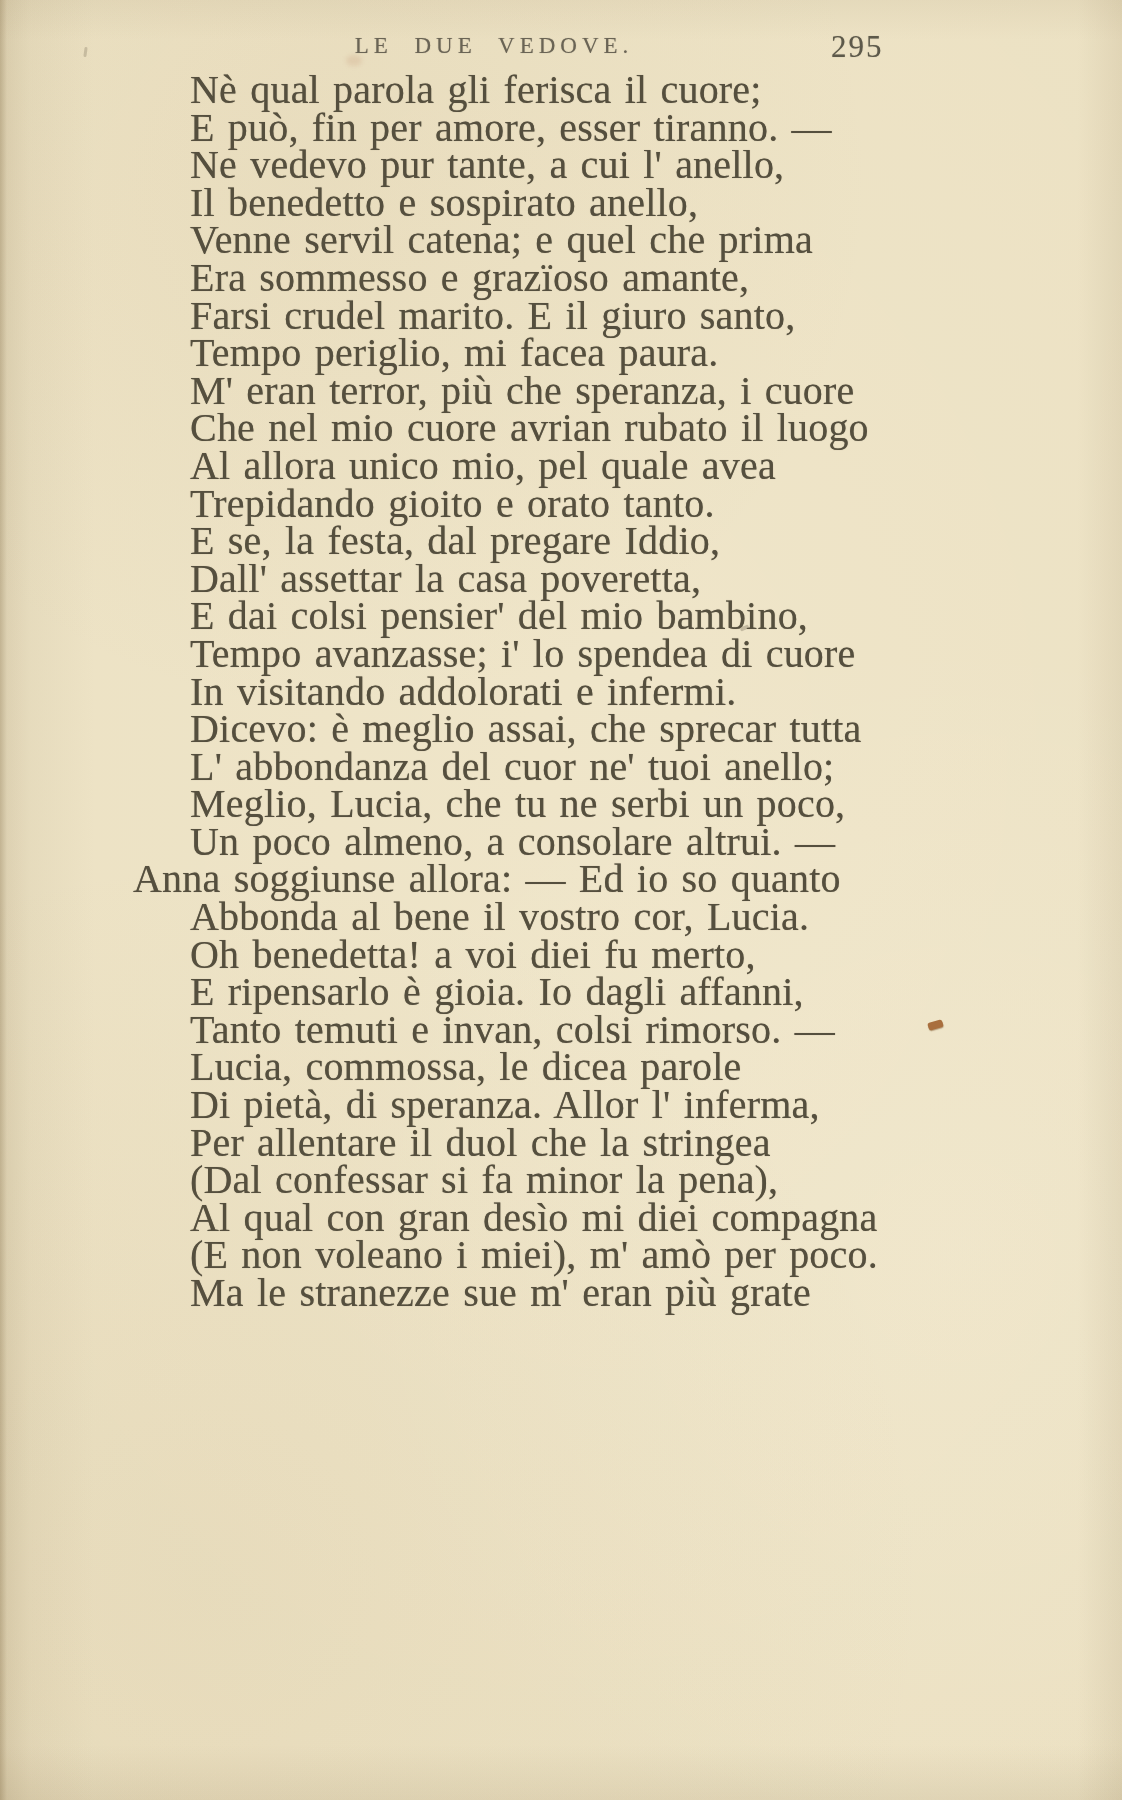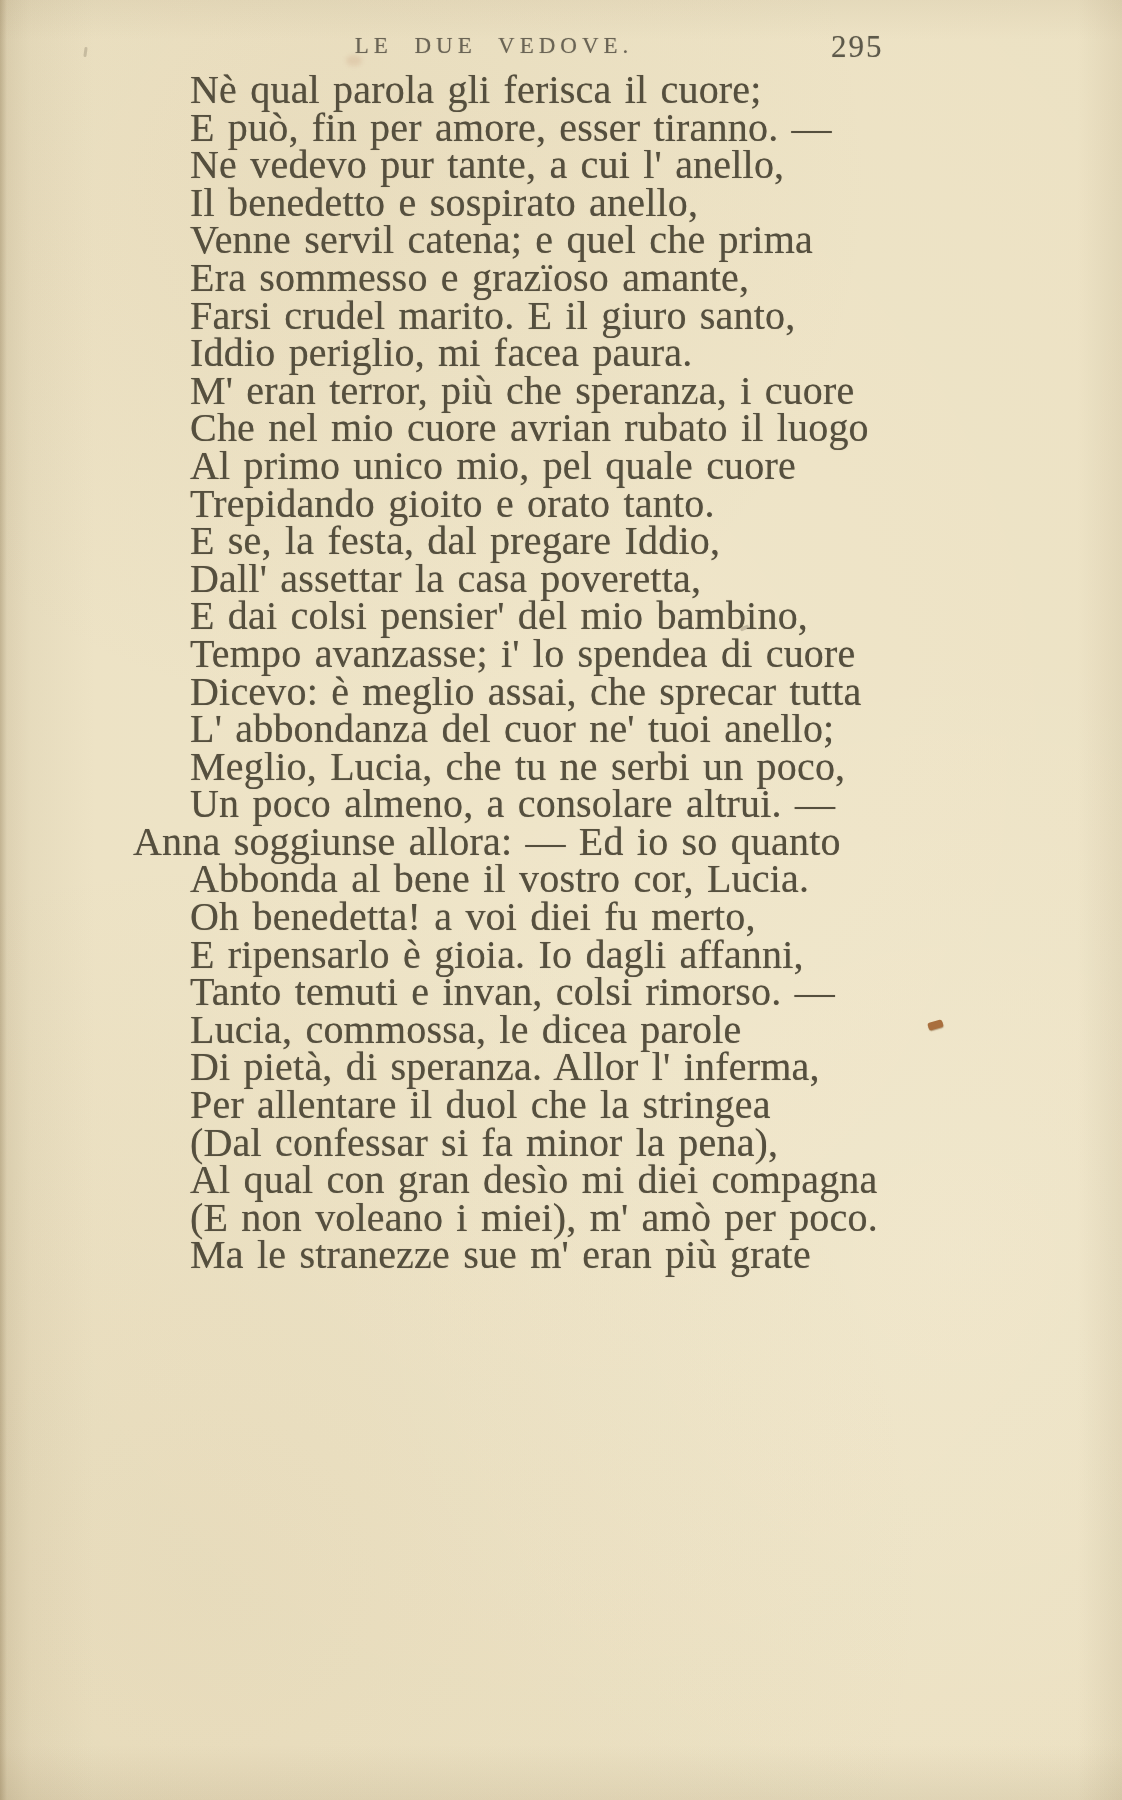--- a/index.html
+++ b/index.html
@@ -121,29 +121,30 @@
   </div>
 
   <div class="poem" id="poem">
       <div class="poem-line">Nè qual parola gli ferisca il cuore;</div>
       <div class="poem-line">E può, fin per amore, esser tiranno. —</div>
       <div class="poem-line">Ne vedevo pur tante, a cui l' anello,</div>
       <div class="poem-line">Il benedetto e sospirato anello,</div>
       <div class="poem-line">Venne servil catena; e quel che prima</div>
       <div class="poem-line">Era sommesso e grazïoso amante,</div>
       <div class="poem-line">Farsi crudel marito. E il giuro santo,</div>
-      <div class="poem-line">Iddio periglio, mi facea paura.</div>
+      <div class="poem-line">Tempo periglio, mi facea paura.</div>
       <div class="poem-line">M' eran terror, più che speranza, i cuore</div>
       <div class="poem-line">Che nel mio cuore avrian rubato il luogo</div>
-      <div class="poem-line">Al primo unico mio, pel quale cuore</div>
+      <div class="poem-line">Al allora unico mio, pel quale avea</div>
       <div class="poem-line">Trepidando gioito e orato tanto.</div>
       <div class="poem-line">E se, la festa, dal pregare Iddio,</div>
       <div class="poem-line">Dall' assettar la casa poveretta,</div>
       <div class="poem-line">E dai colsi pensier' del mio bambino,</div>
       <div class="poem-line">Tempo avanzasse; i' lo spendea di cuore</div>
+      <div class="poem-line">In visitando addolorati e infermi.</div>
       <div class="poem-line">Dicevo: è meglio assai, che sprecar tutta</div>
       <div class="poem-line">L' abbondanza del cuor ne' tuoi anello;</div>
       <div class="poem-line">Meglio, Lucia, che tu ne serbi un poco,</div>
       <div class="poem-line">Un poco almeno, a consolare altrui. —</div>
       <div class="poem-line outdent">Anna soggiunse allora: — Ed io so quanto</div>
       <div class="poem-line">Abbonda al bene il vostro cor, Lucia.</div>
       <div class="poem-line">Oh benedetta! a voi diei fu merto,</div>
       <div class="poem-line">E ripensarlo è gioia. Io dagli affanni,</div>
       <div class="poem-line">Tanto temuti e invan, colsi rimorso. —</div>
       <div class="poem-line">Lucia, commossa, le dicea parole</div>

